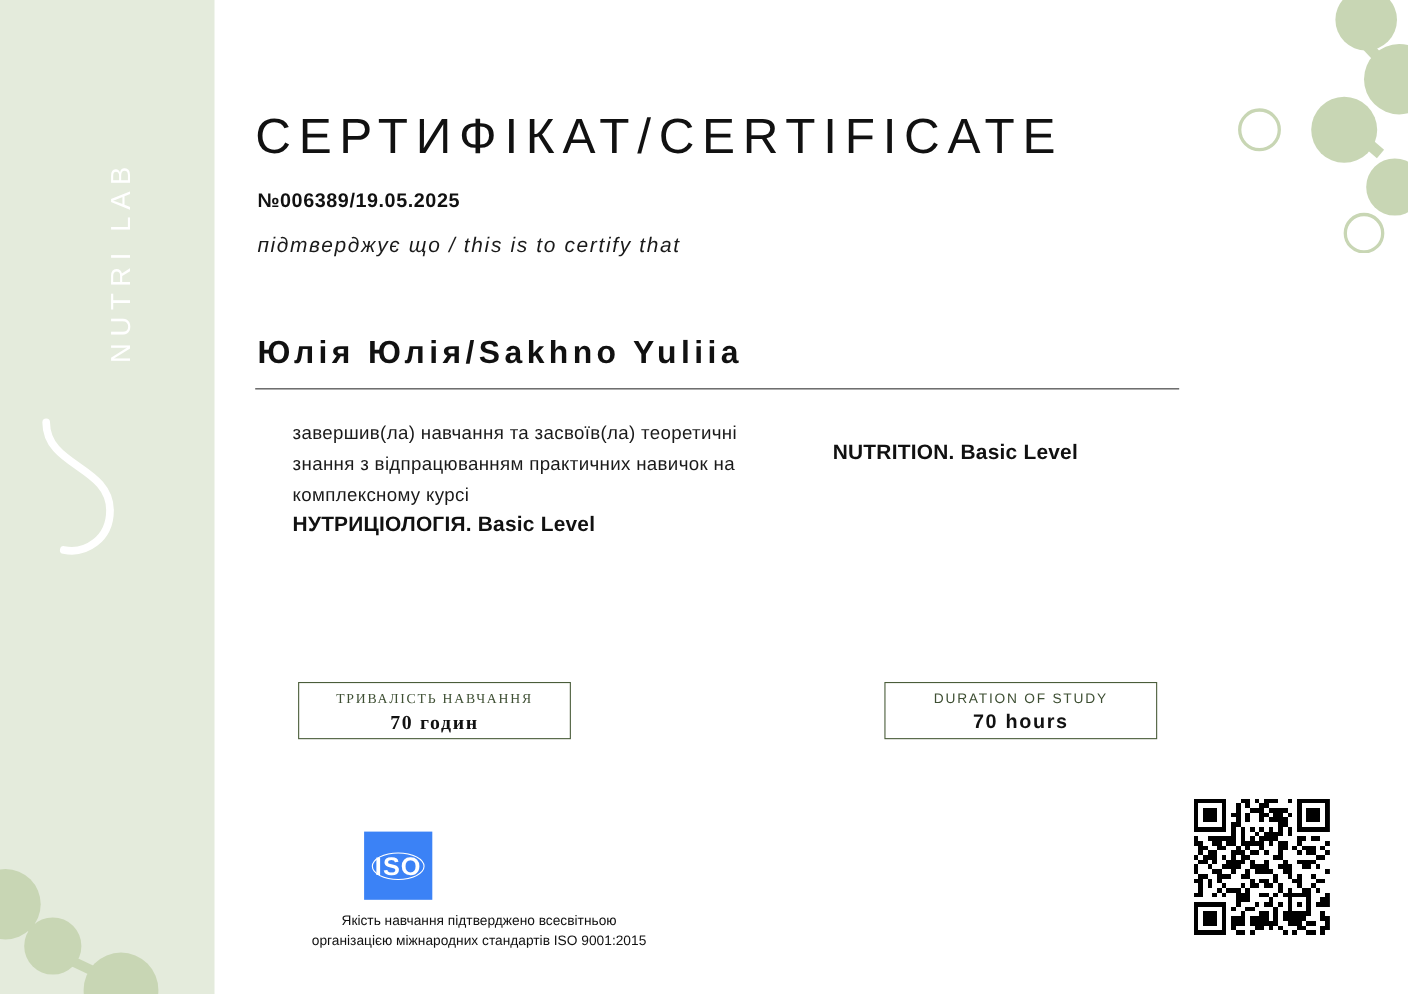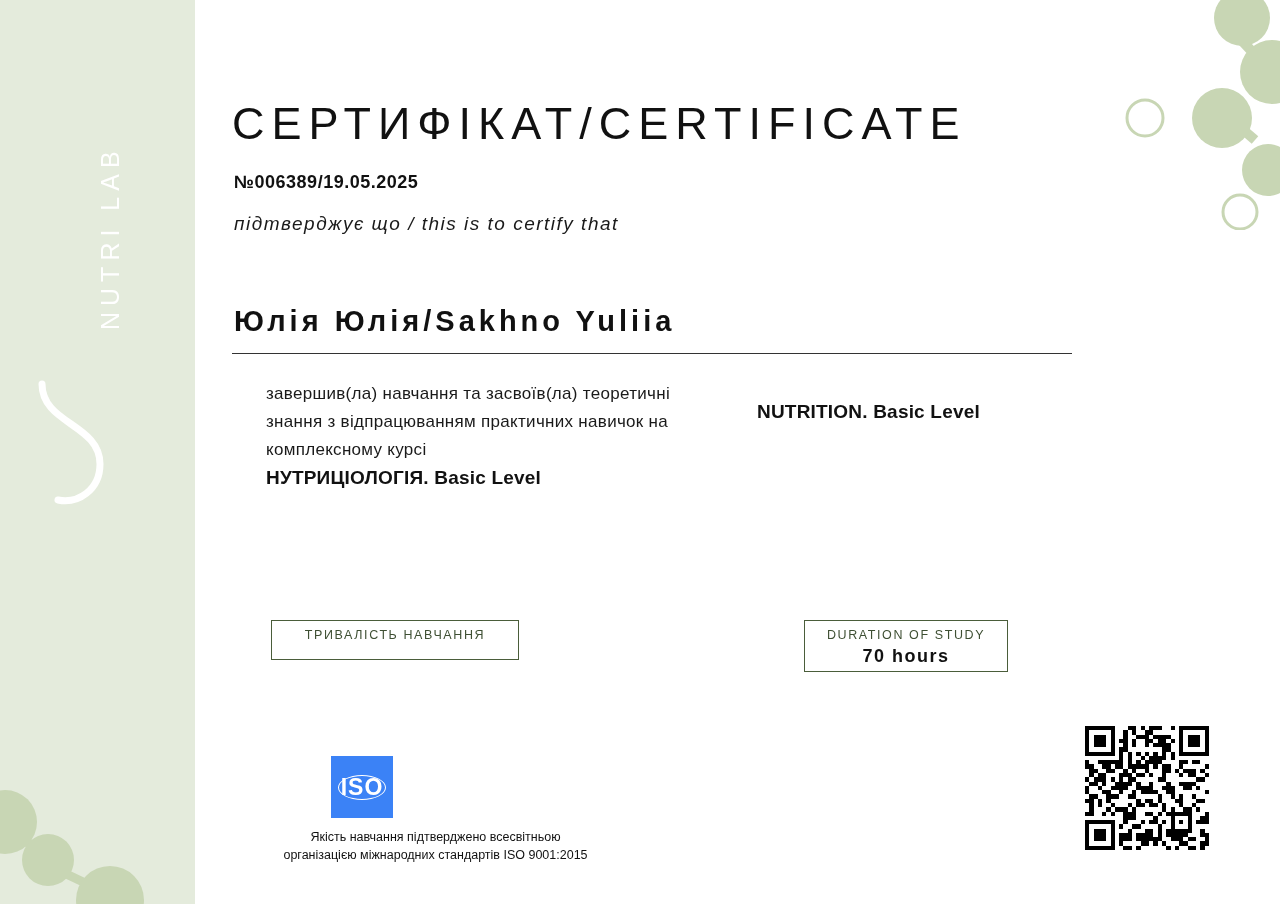--- a/index.html
+++ b/index.html
@@ -153,26 +153,27 @@
     position: absolute;
     border: 1px solid #4a5d3a;
     text-align: center;
     box-sizing: border-box;
     padding-top: 7px;
   }
   .duration-box.ua {
     left: 76px;
     top: 620px;
     width: 248px;
-    height: 40px;
+    height: 52px;
+    font-family: Liberation Serif, serif;
   }
   .duration-box.en {
     left: 609px;
     top: 620px;
-    width: 204px;
+    width: 248px;
     height: 52px;
   }
   .duration-label {
     font-size: 12.5px;
     letter-spacing: 1.6px;
     color: #3e4f33;
     display: block;
   }
   .duration-value {
     font-size: 18px;
@@ -315,20 +316,21 @@
     <div class="col-text">завершив(ла) навчання та засвоїв(ла) теоретичні знання з відпрацюванням практичних навичок на комплексному курсі</div>
     <div class="col-course">НУТРИЦІОЛОГІЯ. Basic Level</div>
   </div>
 
   <div class="col-en">
     <div class="col-course">NUTRITION. Basic Level</div>
   </div>
 
   <div class="duration-box ua">
     <span class="duration-label">ТРИВАЛІСТЬ НАВЧАННЯ</span>
+    <span class="duration-value">70 годин</span>
   </div>
 
   <div class="duration-box en">
     <span class="duration-label">DURATION OF STUDY</span>
     <span class="duration-value">70 hours</span>
   </div>
 
   <div class="iso-wrap">
     <div class="iso-badge">
       <div class="iso-ellipse"></div>

